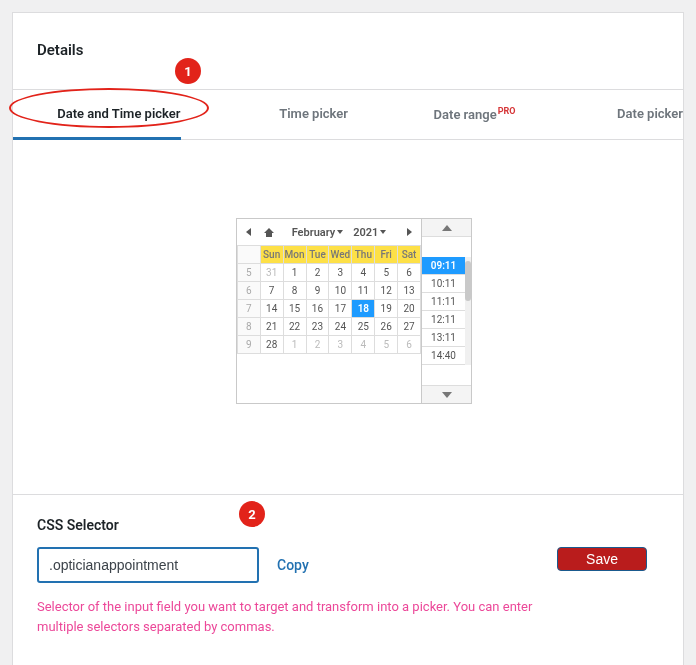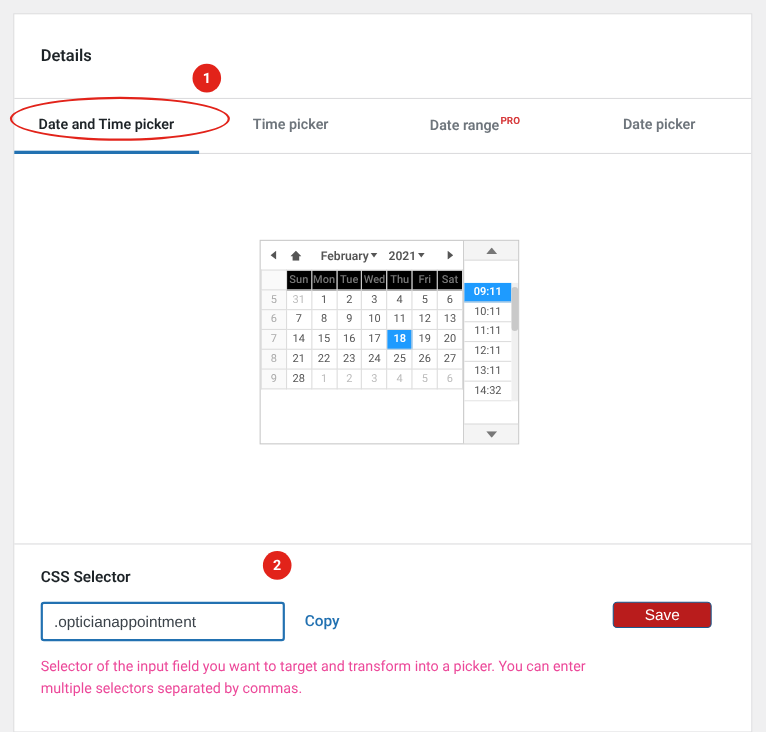--- a/index.html
+++ b/index.html
@@ -24,21 +24,21 @@
     color: #1d2327;
   }
   .tabs {
     display: flex;
     border-top: 1px solid #dcdcde;
     border-bottom: 1px solid #dcdcde;
     position: relative;
   }
   .tab {
     flex: 1;
-    text-align: center;
+    text-align: right;
     font-size: 13px;
     font-weight: 600;
     color: #6e757c;
     padding: 16px 0;
     cursor: pointer;
     position: relative;
   }
   .tab.active {
     color: #1d2327;
     border-bottom: 3px solid #2271b1;
@@ -122,21 +122,21 @@
     border-collapse: collapse;
   }
   table.cal th, table.cal td {
     border: 1px solid #ddd;
     width: 23px; height: 18px;
     text-align: center;
     font-size: 10px;
     font-weight: 400;
     color: #555;
   }
-  table.cal th { color: #777; font-weight: 500; background:#000000;}
+  table.cal th { color: #777; font-weight: 500; background:#fde047;}
   table.cal th.wk, table.cal td.wk { color:#aaa; background:#fafafa;}
   table.cal td.other { color: #bbb; }
   table.cal td.sel { background: #1e9bff; color: #fff; font-weight: 600; }
   .time-col {
     border-left: 1px solid #c9c9c9;
     width: 50px;
     display: flex;
     flex-direction: column;
     gap: 20px;
   }
@@ -348,21 +348,21 @@
               <polygon points="5,0 10,6 0,6" fill="#777"></polygon>
             </svg>
         </div>
         <div class="time-list">
           <div class="time-list-inner" id="time-list">
               <div class="time-item sel">09:11</div>
               <div class="time-item">10:11</div>
               <div class="time-item">11:11</div>
               <div class="time-item">12:11</div>
               <div class="time-item">13:11</div>
-              <div class="time-item">14:32</div>
+              <div class="time-item">14:40</div>
             </div>
           <div class="scrollbar">
               <div class="thumb"></div>
             </div>
         </div>
         <div class="arrow-btn">
           <svg width="10" height="6" viewBox="0 0 10 6">
               <polygon points="0,0 10,0 5,6" fill="#777"></polygon>
             </svg>
         </div>

